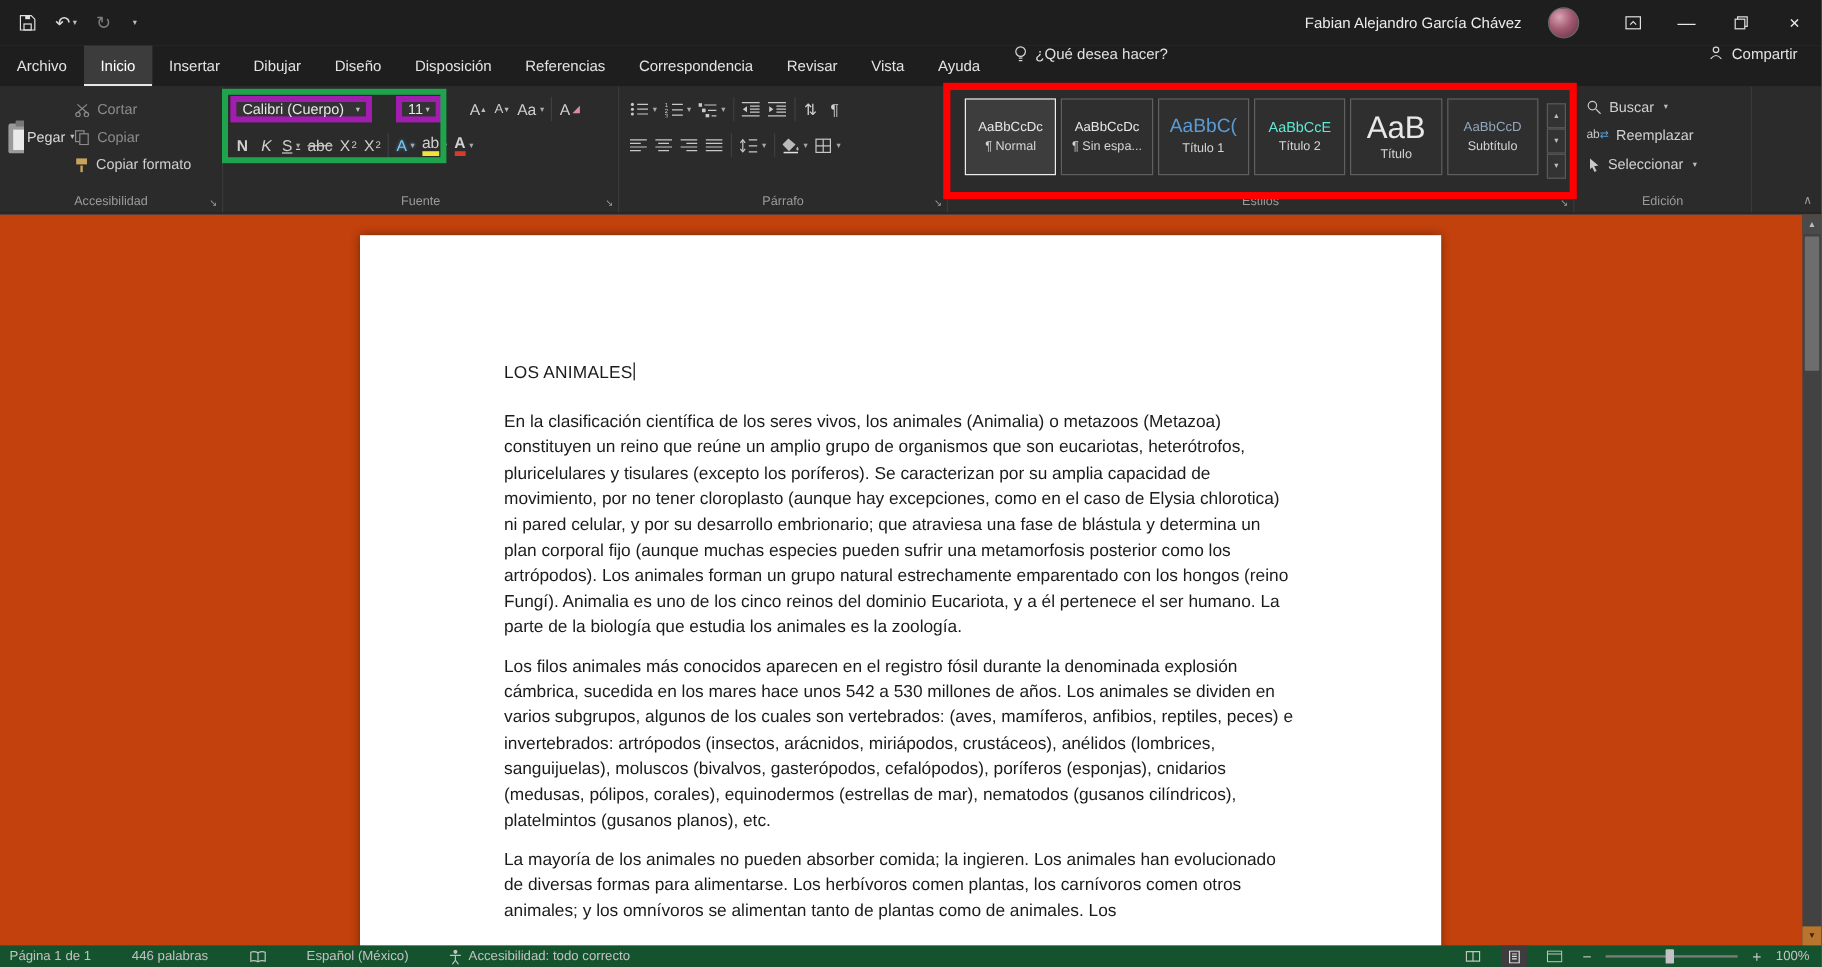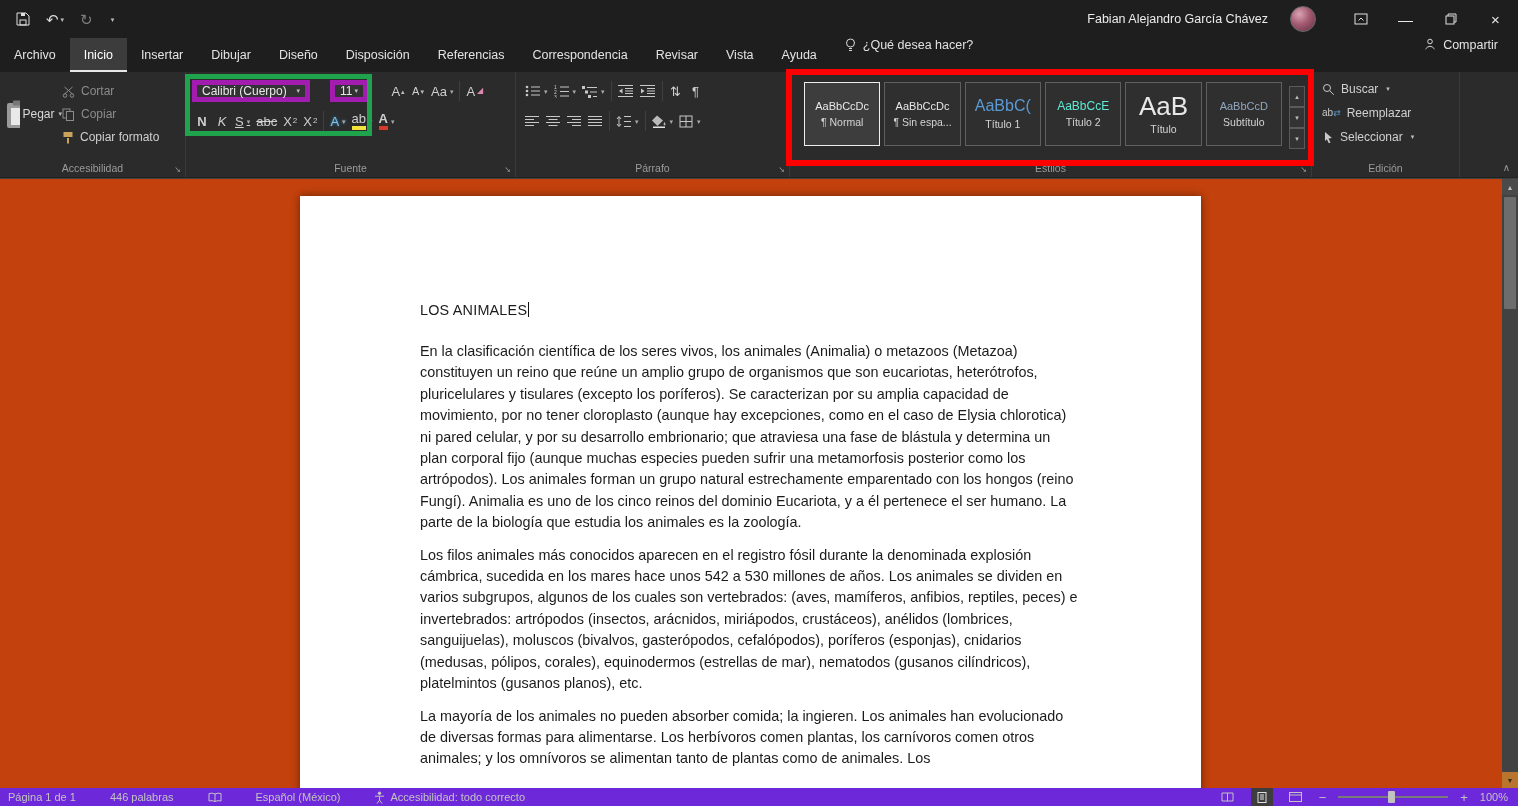--- a/index.html
+++ b/index.html
@@ -112,21 +112,21 @@
 
   
   .vscroll{position:absolute;top:179px;right:0;width:16px;height:609px;background:#424242;z-index:6}
   .scroll-btn{position:absolute;left:0;width:16px;height:16px;display:flex;align-items:center;
     justify-content:center;font-size:7px;color:#bdbdbd;background:#4a4a4a}
   .scroll-up{top:0}
   .scroll-down{bottom:0;background:#b9742e;color:#3a2a12}
   .scroll-thumb{position:absolute;left:2px;top:18px;width:12px;height:112px;background:#6d6d6d;border-radius:1px}
 
   
-  .statusbar{position:absolute;left:0;right:0;bottom:0;height:18px;background:#6d28d9;color:#c3c3c3;
+  .statusbar{position:absolute;left:0;right:0;bottom:0;height:18px;background:#14532d;color:#c3c3c3;
     font-size:11px;display:flex;align-items:center;z-index:7}
   .sb-item{display:flex;align-items:center;gap:5px;margin-left:34px;white-space:nowrap}
   .sb-item:first-child{margin-left:8px}
   .sb-right{margin-left:auto;display:flex;align-items:center;gap:12px;padding-right:10px}
   .view-btn{display:flex;align-items:center;justify-content:center;width:22px;height:18px}
   .view-btn.active{background:#3d3d3d}
   .zoom-track{position:relative;width:110px;height:2px;background:#7a7a7a}
   .zoom-tick{position:absolute;left:54px;top:-3px;width:1px;height:8px;background:#8d8d8d}
   .zoom-thumb{position:absolute;left:50px;top:-5px;width:7px;height:12px;background:#c2c2c2;border-radius:1px}
   .zoom-sign{font-size:13px;color:#c3c3c3;line-height:1}

